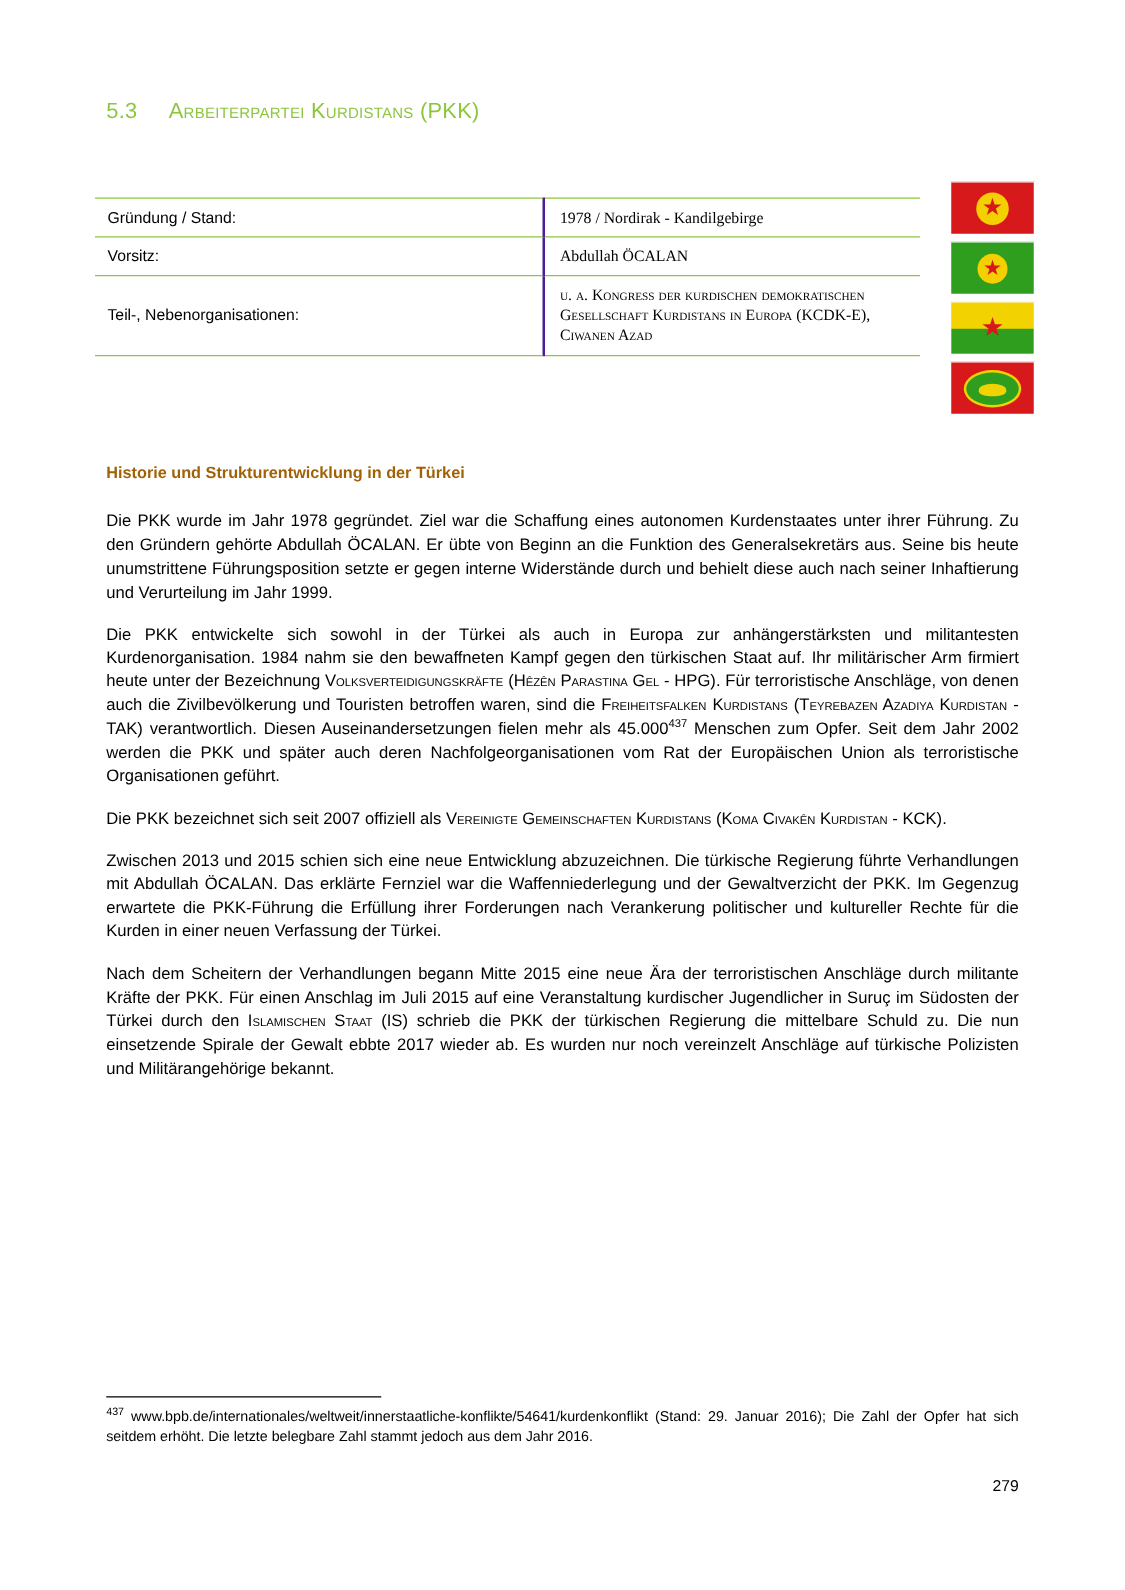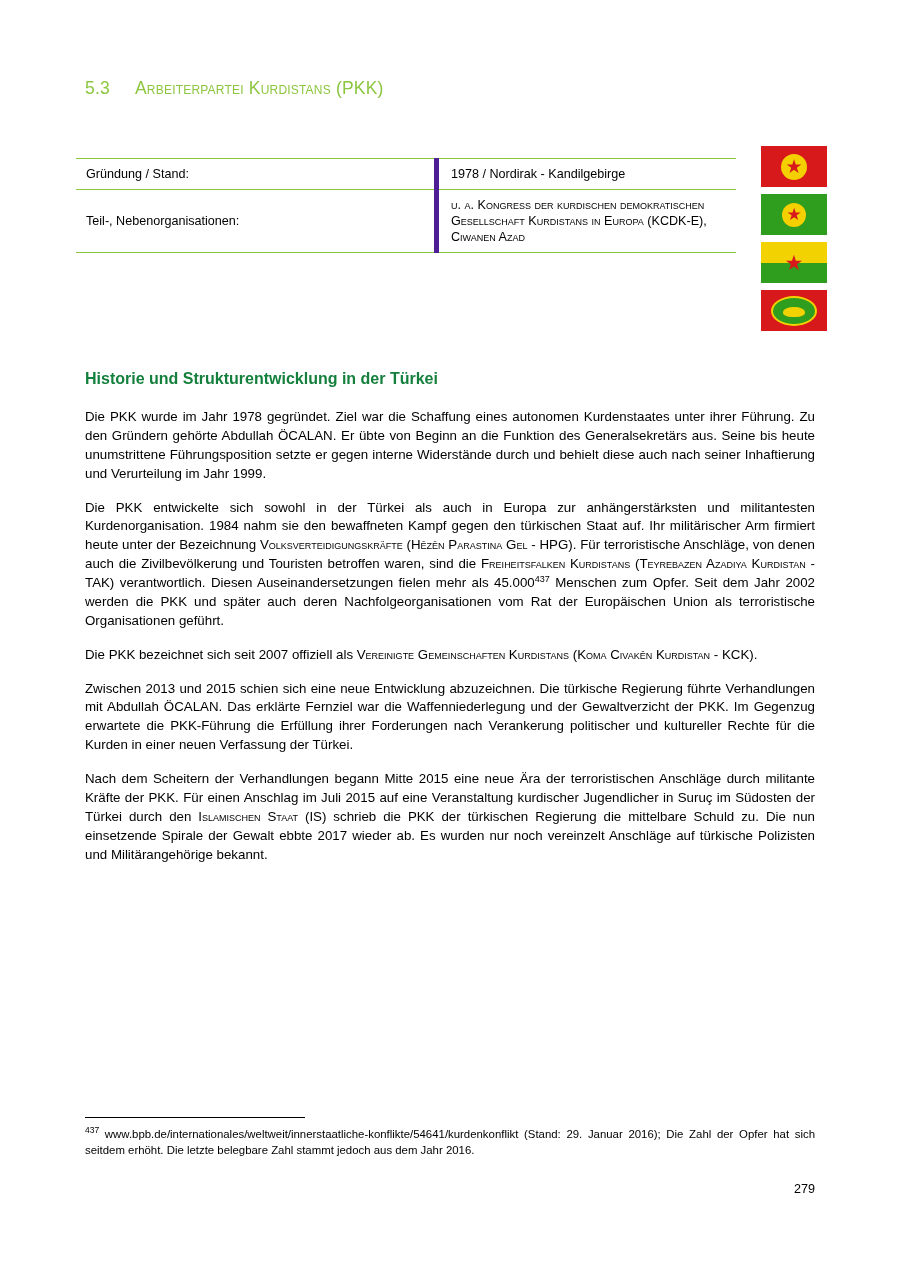--- a/index.html
+++ b/index.html
@@ -54,22 +54,23 @@
     border-top: 1px solid #8cc63e;
     border-bottom: 1px solid #8cc63e;
     padding: 7px 8px 7px 10px;
     vertical-align: middle;
     line-height: 1.28;
   }
   .info-table tr td:first-child {
     width: 340px;
   }
   .info-table tr td:last-child {
-    border-left: 5px solid #4c1d95;
+    border-left: 2px solid #4c1d95;
     padding-left: 12px;
+    font-family: Liberation Serif, serif;
   }
   .info-table .lbl {
     white-space: nowrap;
   }
   .sc {
     font-variant: small-caps;
   }
 
   
   .flags {
@@ -166,22 +167,22 @@
     background: #f2d200;
     border-radius: 50% 50% 40% 40%;
   }
 
   
   .sub-heading {
     position: absolute;
     left: 85px;
     top: 370px;
     width: 720px;
-    color: #15803d;
-    font-size: 16px;
+    color: #a16207;
+    font-size: 13px;
     font-weight: bold;
   }
 
   
   .body {
     position: absolute;
     left: 85px;
     top: 408px;
     width: 730px;
     font-size: 13.3px;
@@ -240,20 +241,24 @@
 
   <div class="section-heading">
     <span class="num">5.3</span><span class="smallcaps">Arbeiterpartei Kurdistans (PKK)</span>
   </div>
 
   <table class="info-table">
     <tbody>
       <tr>
         <td class="lbl">Gründung / Stand:</td>
         <td>1978 / Nordirak - Kandilgebirge</td>
+      </tr>
+      <tr>
+        <td class="lbl">Vorsitz:</td>
+        <td>Abdullah ÖCALAN</td>
       </tr>
       <tr>
         <td class="lbl">Teil-, Nebenorganisationen:</td>
         <td class="sc">u. a. Kongress der kurdischen demokratischen Gesellschaft Kurdistans in Europa (KCDK-E), Ciwanen Azad</td>
       </tr>
     </tbody>
   </table>
 
   <div class="flags">
     <div class="flag flag1">

